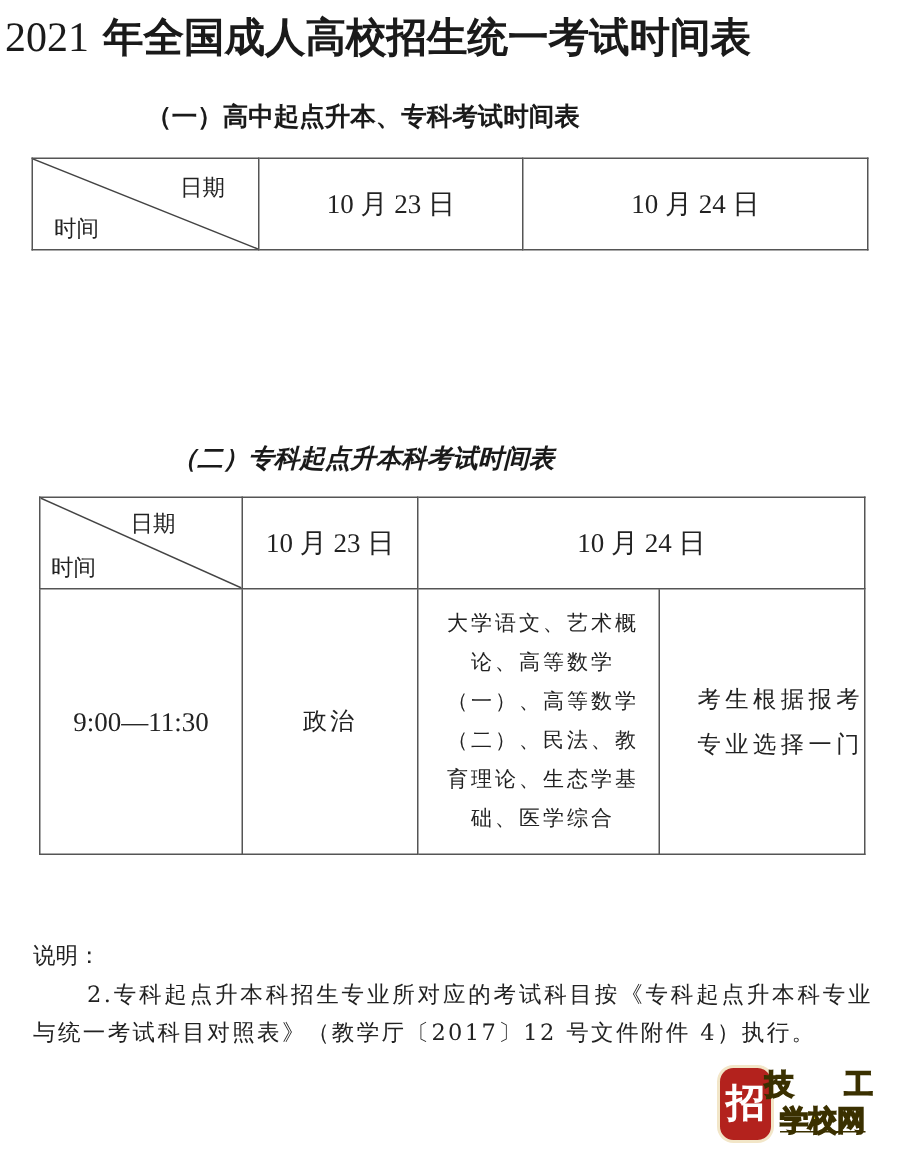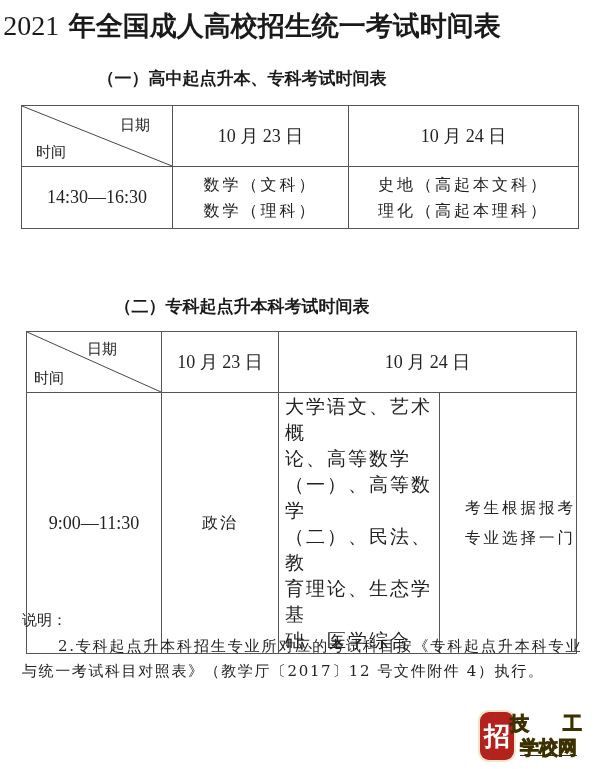--- a/index.html
+++ b/index.html
@@ -5,38 +5,38 @@
   * { box-sizing: border-box; margin: 0; padding: 0; }
   html, body { width: 600px; height: 769px; background: #ffffff; overflow: hidden; }
   body { position: relative; font-family: "DejaVu Serif", "Liberation Serif", serif; color: #1a1a1a; }
 
   .title { position: absolute; left: 0; top: 8px; width: 504px; text-align: center;
     font-size: 27px; font-weight: bold; letter-spacing: 0px; line-height: 36px; }
   .title .num { font-family: "Liberation Serif", serif; font-weight: normal; font-size: 28px; }
   .subtitle { position: absolute; left: 0; width: 484px; text-align: center;
     font-size: 17px; font-weight: bold; line-height: 24px; }
   .sub1 { top: 66px; }
-  .sub2 { top: 294px; }
+  .sub2 { top: 294px; font-style: italic; }
 
   table { position: absolute; border-collapse: collapse; table-layout: fixed; }
   td { border: 1.3px solid #555; text-align: center; vertical-align: middle;
     font-size: 16px; line-height: 26px; color: #222; }
   td .ser { font-family: Liberation Serif, serif; font-size: 18px; }
   .t1 { left: 21px; top: 105px; width: 557px; }
   .t2 { left: 26px; top: 331px; width: 550px; }
 
   .diag { position: relative; padding: 0; }
   .diag svg { position: absolute; left: 0; top: 0; width: 100%; height: 100%; }
   .diag .d-date { position: absolute; font-size: 15px; }
   .diag .d-time { position: absolute; font-size: 15px; }
 
-  .t2 .left-text { text-align: left; padding-left: 6px; line-height: 26px; font-size: 19px; letter-spacing: 2px; }
+  .t2 .left-text { text-align: center; padding-left: 6px; line-height: 26px; font-size: 14px; letter-spacing: 2px; }
   .t2 .choose { font-size: 15.5px; letter-spacing: 3px; line-height: 30px; text-align: right; }
 
-  .notes { position: absolute; left: 22px; top: 608px; width: 560px; font-size: 15px;
+  .notes { position: absolute; left: 22px; top: 625px; width: 560px; font-size: 15px;
     line-height: 25.5px; color: #222; }
   .notes .para { text-indent: 36px; letter-spacing: 1.6px; text-align: justify; }
 
   .watermark { position: absolute; left: 478px; top: 708px; width: 122px; height: 56px; }
   .wm-icon { position: absolute; left: 2px; top: 4px; width: 34px; height: 48px; background: #b3221d;
     border-radius: 9px; color: #fff; font-family: "DejaVu Sans", sans-serif; font-weight: bold;
     font-size: 26px; line-height: 48px; text-align: center; box-shadow: 0 0 0 2px #f2e6c8; }
   .wm-text { position: absolute; font-family: "DejaVu Sans", sans-serif; font-weight: bold; color: #f6dd1a;
     -webkit-text-stroke: 1px #3a3000; font-size: 19px; line-height: 22px; letter-spacing: 0px; }
   .wm-top { left: 32px; top: 4px; width: 88px; }
@@ -60,31 +60,20 @@
       <tr style="height:61px">
     <td class="diag">
       <svg viewBox="0 0 151 61" preserveAspectRatio="none">
             <line x1="0" y1="0" x2="151" y2="61" stroke="#444" stroke-width="1"></line>
           </svg>
       <span class="d-date" style="right:22px; top:6px;">日期</span>
       <span class="d-time" style="left:14px; top:33px;">时间</span>
     </td>
     <td><span class="ser">10 月 23 日</span></td>
     <td><span class="ser">10 月 24 日</span></td>
-  </tr>
-  <tr style="height:62px">
-    <td><span class="ser">14:30—16:30</span></td>
-    <td style="letter-spacing:3px">
-      <div>数学（文科）</div>
-      <div>数学（理科）</div>
-    </td>
-    <td style="letter-spacing:3px">
-      <div>史地（高起本文科）</div>
-      <div>理化（高起本理科）</div>
-    </td>
   </tr>
 </tbody>
   </table>
 
 <div class="subtitle sub2">（二）专科起点升本科考试时间表</div>
 
 <table class="t2">
   <colgroup>
       <col style="width:135px">
       <col style="width:117px">

